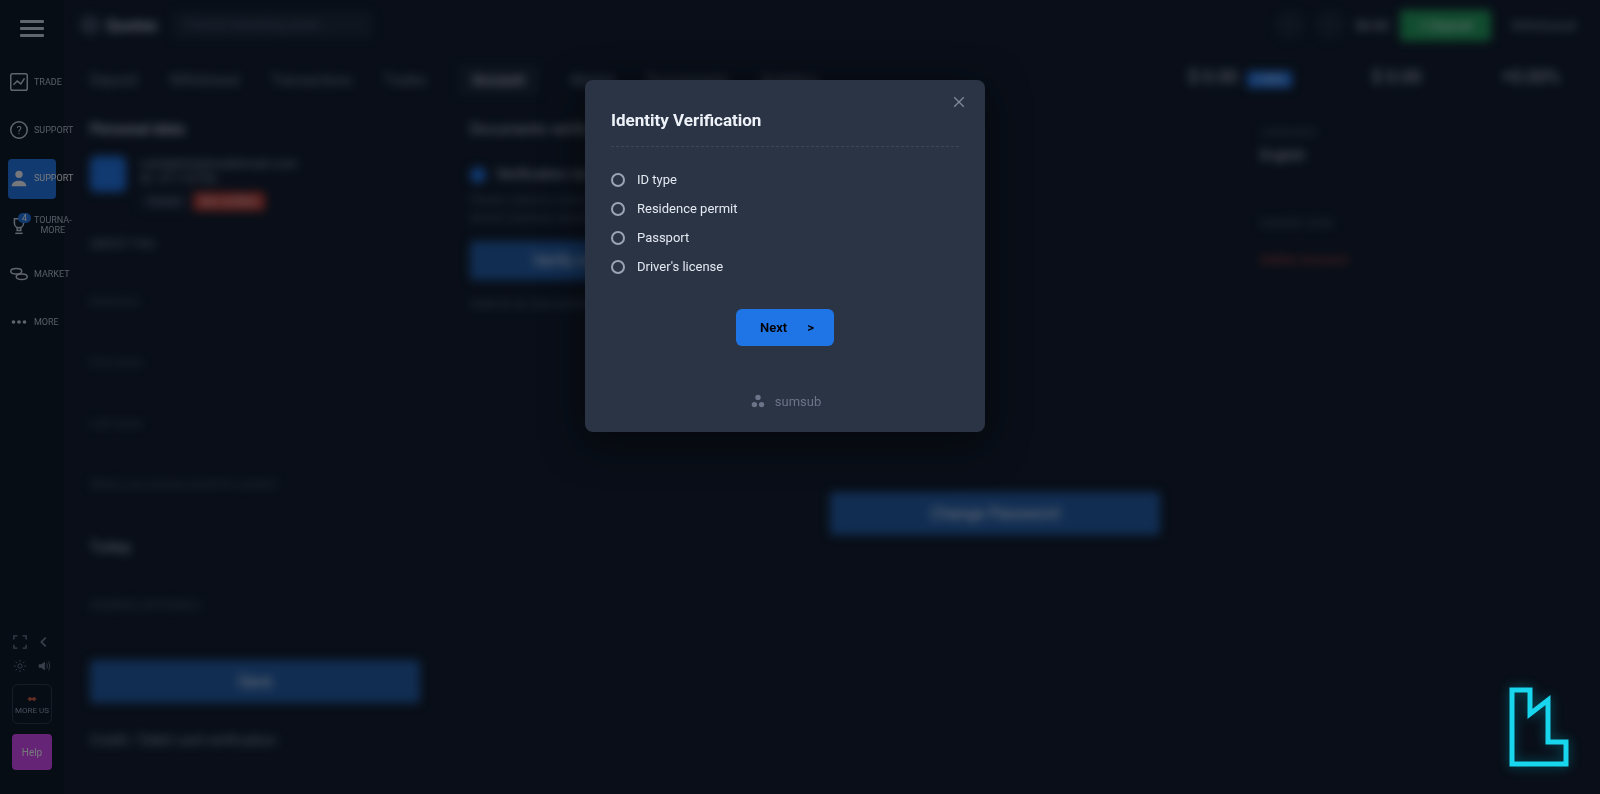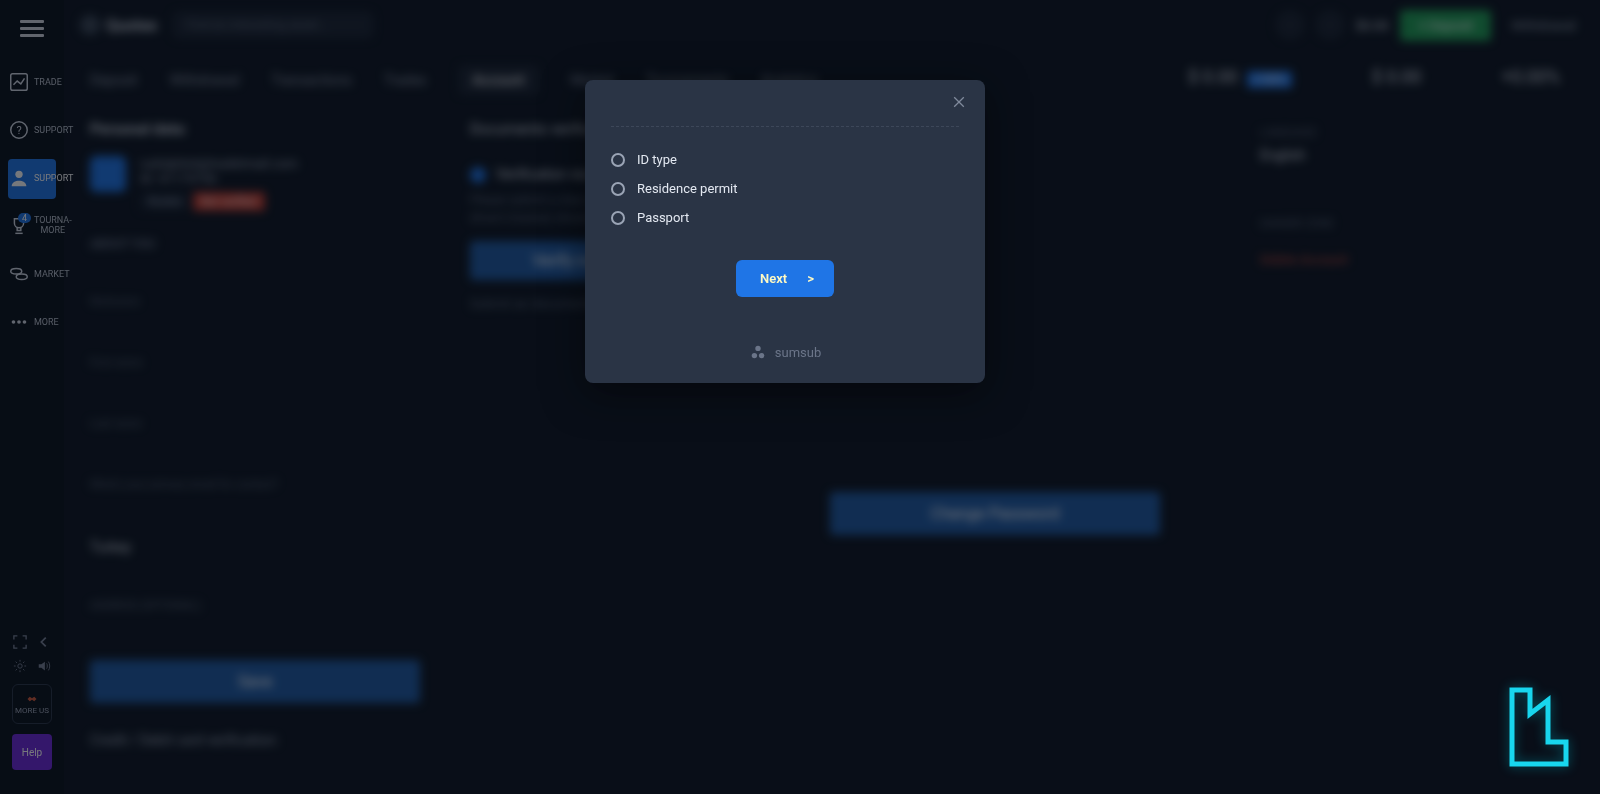--- a/index.html
+++ b/index.html
@@ -18,21 +18,21 @@
   align-items: center; gap: 4px; font-size: 9px; color: #b8c0cc; cursor: pointer;
   border-radius: 4px;
 }
 .nav-item.active { background: #1f75e6; color: #fff; }
 .nav-item .ico { width: 22px; height: 22px; display:flex; align-items:center; justify-content:center; }
 .nav-badge { position:absolute; background:#1f75e6; color:#fff; font-size:9px; border-radius:8px; padding:0 4px; transform: translate(10px,-8px); }
 .nav-spacer { flex: 1; }
 .bottom-ctrls { display:flex; flex-wrap:wrap; gap:8px; width:48px; margin-bottom:10px; justify-content:center; }
 .bottom-ctrls span { width:16px; height:16px; color:#788296; display:flex; align-items:center; justify-content:center; }
 .joinus { width:40px; height:40px; border:1px solid #2a3647; border-radius:6px; display:flex; flex-direction:column; align-items:center; justify-content:center; gap:1px; font-size:8px; color:#9aa4b5; margin-bottom:10px; }
-.help-btn { width:40px; height:36px; background:#6d28d9; border-radius:4px; display:flex; align-items:center; justify-content:center; font-size:10px; color:#fff; margin-bottom:24px; }
+.help-btn { width:40px; height:36px; background:#d946ef; border-radius:4px; display:flex; align-items:center; justify-content:center; font-size:10px; color:#fff; margin-bottom:24px; }
 
 
 .header {
   position:absolute; left:64px; top:0; right:0; height:50px; display:flex; align-items:center;
   padding: 0 16px; gap:16px; z-index:10;
 }
 .logo { display:flex; align-items:center; gap:6px; color:#cfd6e1; font-weight:600; }
 .logo-circ { width:20px; height:20px; border-radius:50%; background:#3a4656; }
 .search-bar { background:#1b2432; border-radius:6px; padding:6px 14px; color:#5b6678; font-size:12px; width:200px; }
 .header-right { margin-left:auto; display:flex; gap:12px; align-items:center; }
@@ -88,21 +88,21 @@
   position:absolute; left:585px; top:80px; width:400px; background:#2a3445;
   border-radius:8px; padding: 30px 26px 22px; z-index:100; box-shadow:0 10px 40px rgba(0,0,0,.5);
 }
 .modal-close { position:absolute; right:14px; top:14px; width:20px; height:20px; cursor:pointer; color:#808a9c; }
 .modal h2 { font-size:17px; color:#eef2f8; font-weight:700; }
 .modal-divider { border:none; border-top:1px dashed #3d4759; margin:16px 0 18px; }
 .modal-sub { font-size:13px; color:#eef2f8; font-weight:600; margin-bottom:16px; }
 .radio-row { display:flex; align-items:center; gap:12px; padding:7px 0; cursor:pointer; color:#e3e8f1; font-size:13px; }
 .radio-circ { width:14px; height:14px; border:2px solid #9aa4b5; border-radius:50%; flex-shrink:0; }
 .next-btn {
-  display:flex; align-items:center; gap:20px; background:#1f75e6; color:#fef9c3;
+  display:flex; align-items:center; gap:20px; background:#1f75e6; color:#000000;
   padding:11px 20px 11px 24px; border-radius:6px; margin:28px auto 0; width:fit-content;
   font-size:13px; font-weight:600; cursor:pointer;
 }
 .provider { display:flex; align-items:center; justify-content:center; gap:8px; margin-top:46px; color:#6b7589; font-size:13px;}
 .provider-ico { width:18px; height:18px; }
 
 
 .corner-logo { position:absolute; right:26px; bottom:20px; z-index:200; }
 .corner-logo svg { filter: drop-shadow(0 0 6px rgba(0,230,255,.35)); }
 
@@ -319,33 +319,38 @@
 </div>
 
 <div class="dim"></div>
 
 <div class="modal">
   <div class="modal-close">
     <svg viewBox="0 0 20 20" width="16" height="16">
         <path d="M4 4l12 12M16 4L4 16" stroke="#808a9c" stroke-width="1.6"></path>
       </svg>
   </div>
+  <h2>Identity Verification</h2>
   <hr class="modal-divider">
 
   <div class="radio-row">
     <span class="radio-circ"></span>
     <span>ID type</span>
   </div>
   <div class="radio-row">
     <span class="radio-circ"></span>
     <span>Residence permit</span>
   </div>
   <div class="radio-row">
     <span class="radio-circ"></span>
     <span>Passport</span>
+  </div>
+  <div class="radio-row">
+    <span class="radio-circ"></span>
+    <span>Driver's license</span>
   </div>
 
   <div class="next-btn">
     <span>Next</span>
     <span>&gt;</span>
   </div>
 
   <div class="provider">
     <svg class="provider-ico" viewBox="0 0 20 20">
         <circle cx="6" cy="14" r="3" fill="#6b7589"></circle>

